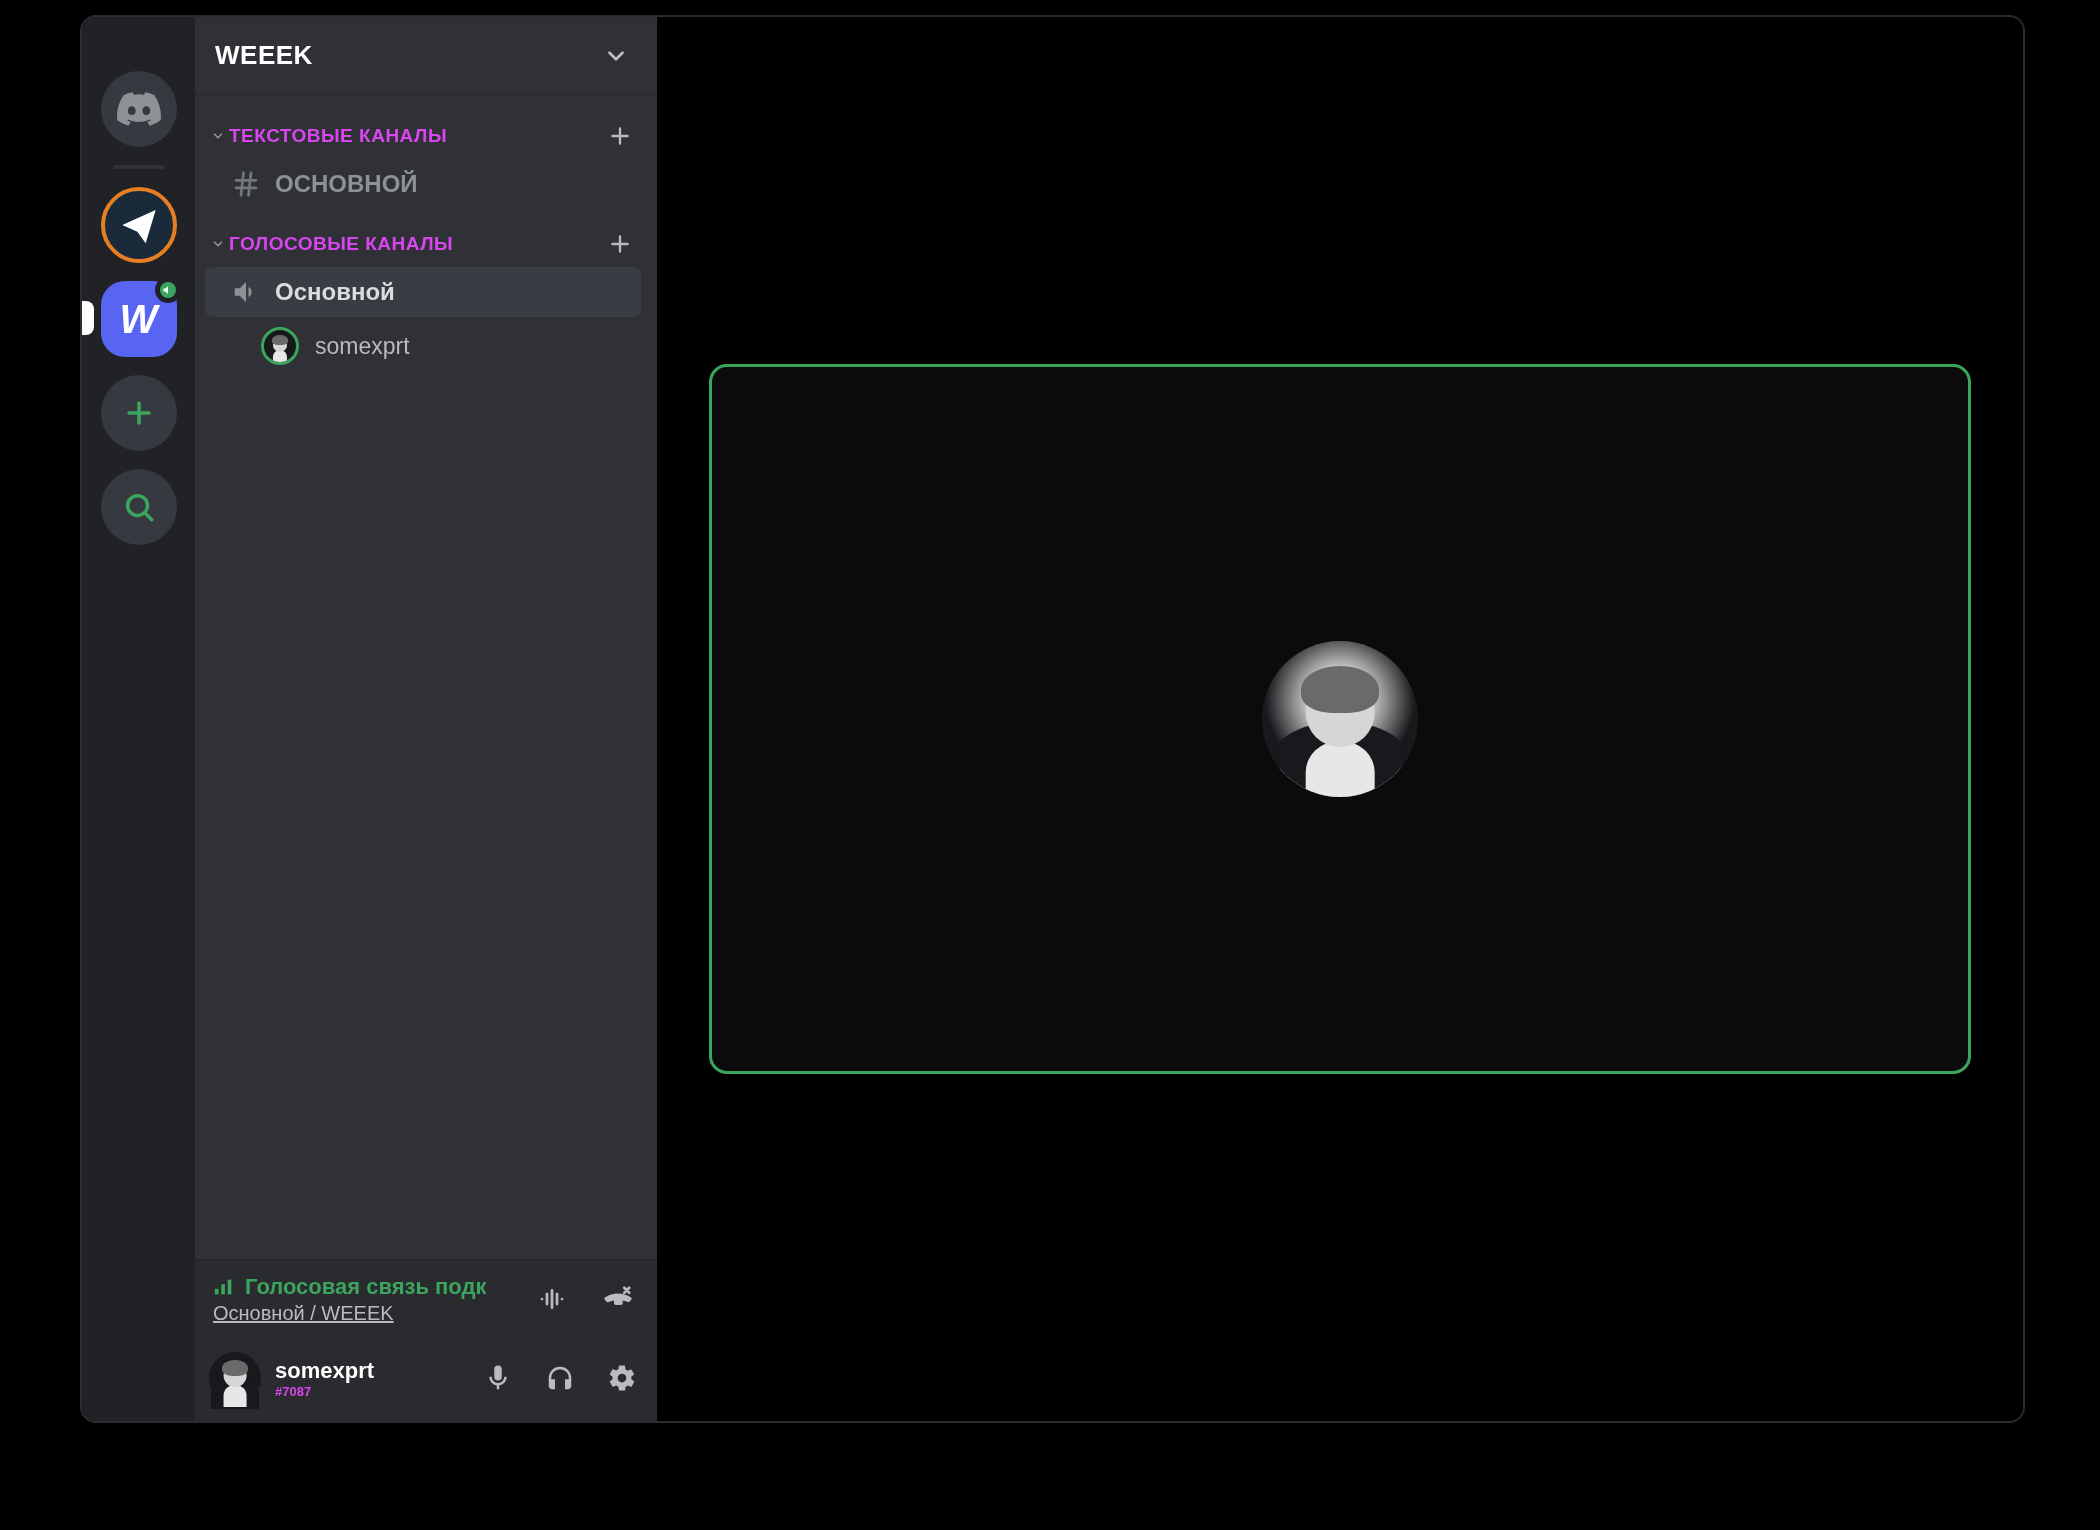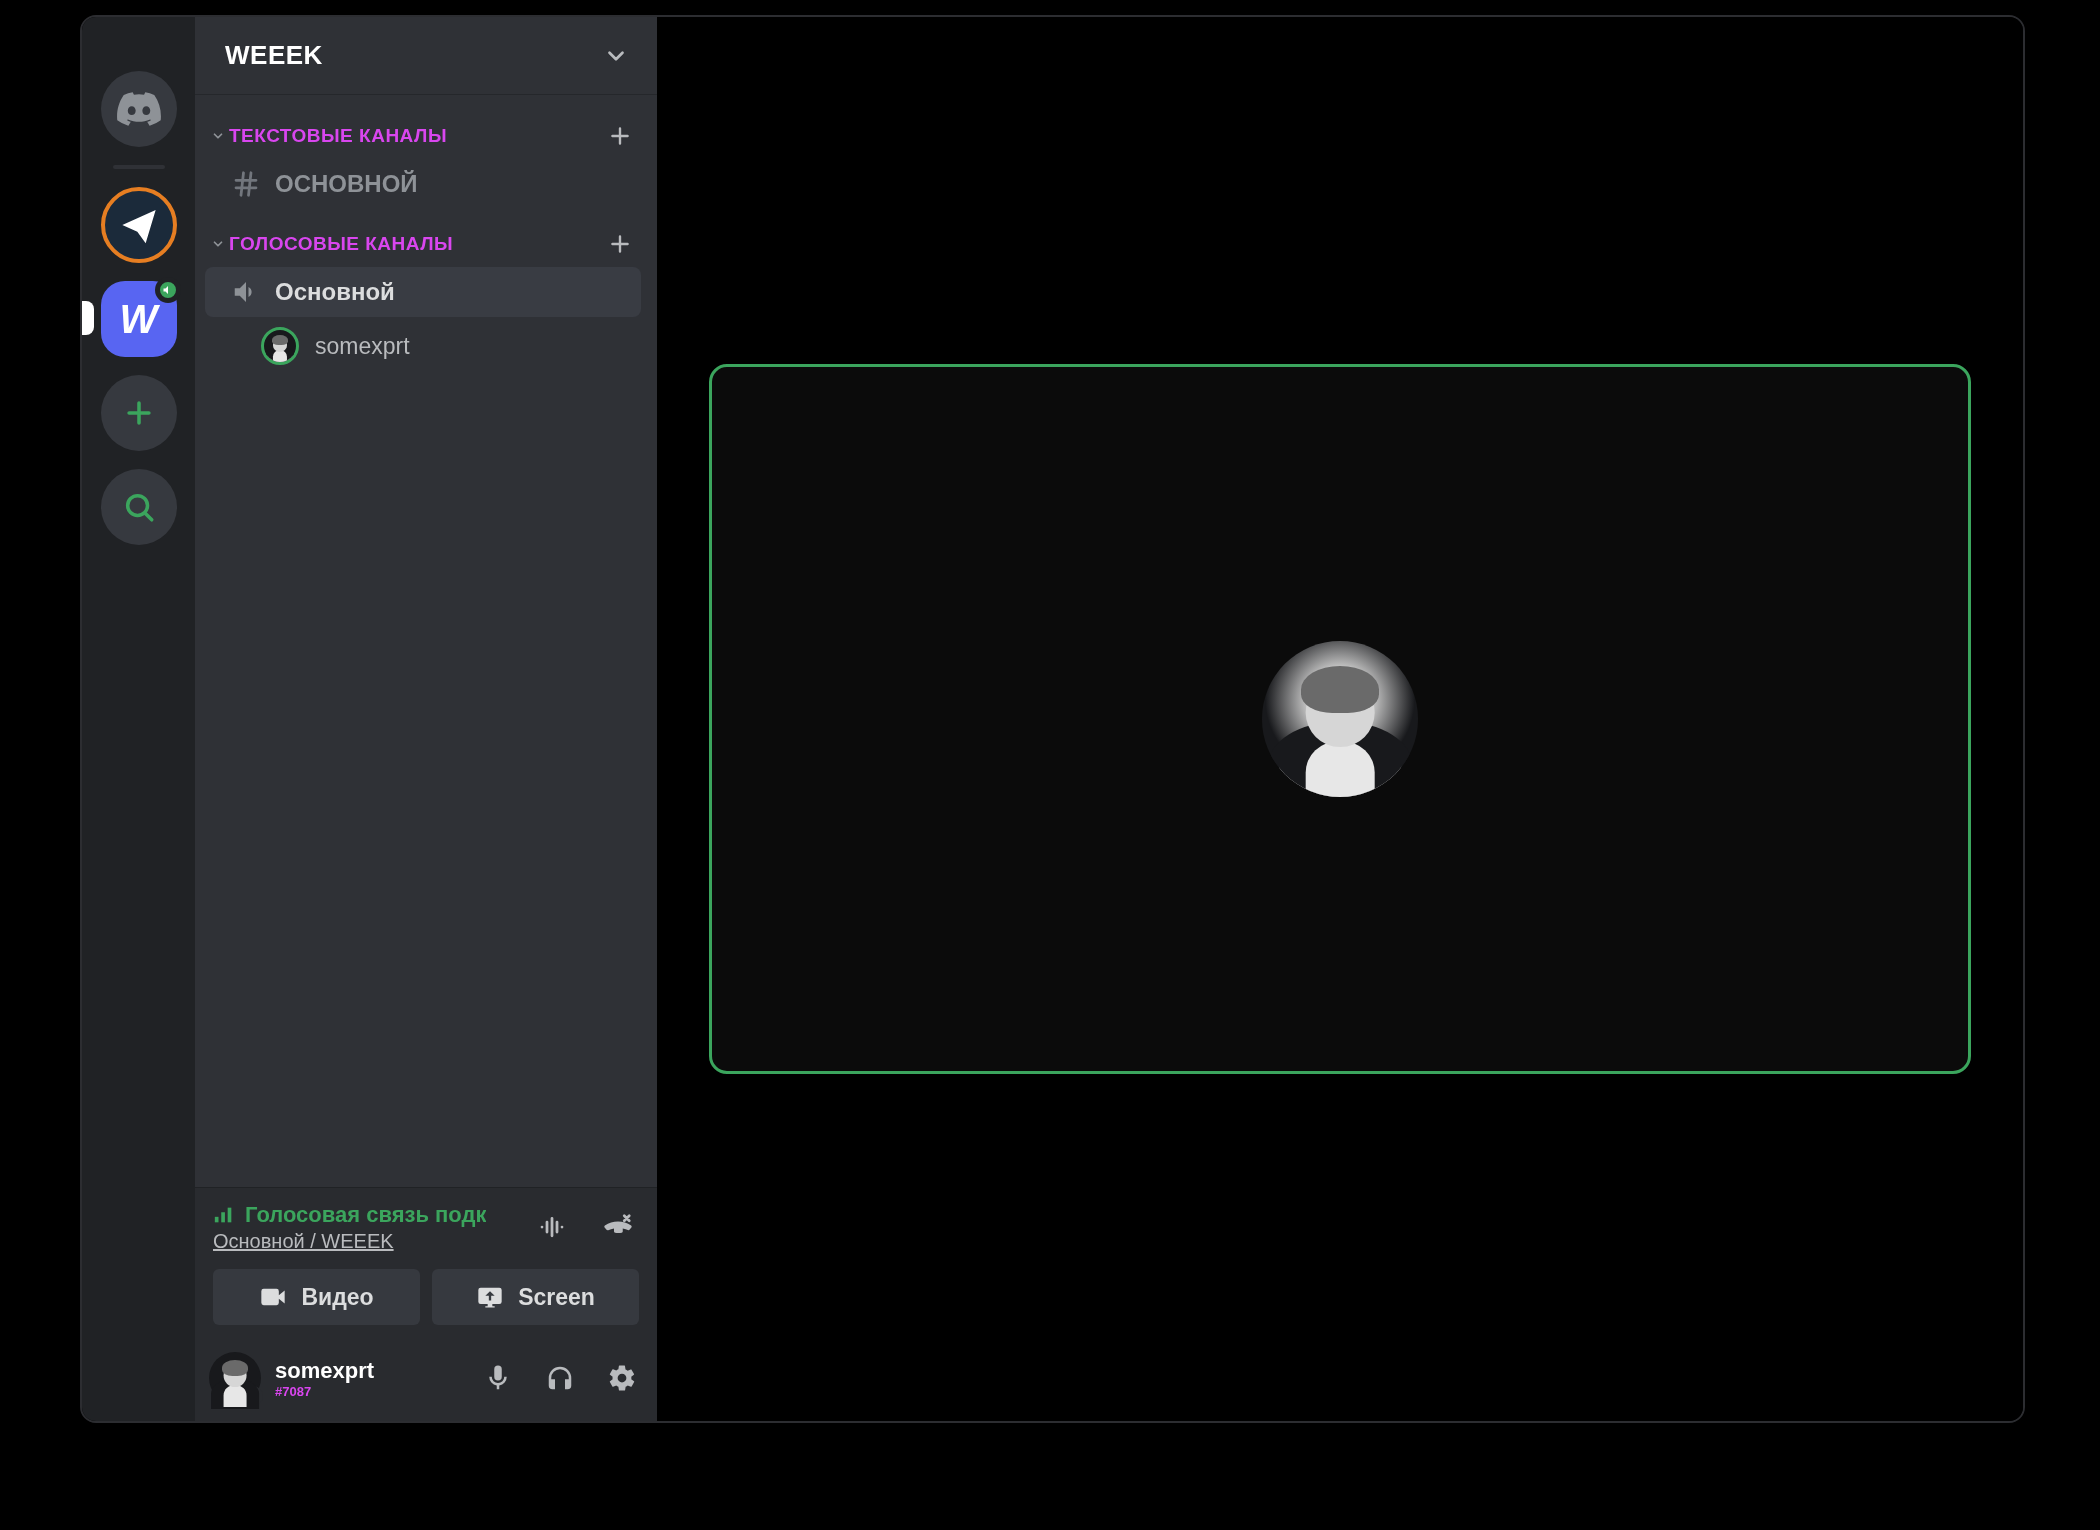--- a/index.html
+++ b/index.html
@@ -21,21 +21,21 @@
   .rail-item.w { border-radius: 24px; background: #5865f2; }
   .rail-item.w .wglyph { font-weight: 700; font-size: 40px; color: #fff; font-style: italic; }
   .rail-item .badge { position: absolute; top: -4px; right: -4px; width: 26px; height: 26px; border-radius: 50%; background: #3ba55d; border: 5px solid #202225; display:flex;align-items:center;justify-content:center; }
   .pill { position: absolute; left: 0; width: 12px; height: 34px; background: #fff; border-radius: 0 8px 8px 0; }
   .rail-item.add { background: #36393f; color: #3ba55d; font-size: 40px; font-weight: 300; }
   .rail-item.search { background: #36393f; color: #3ba55d; }
   .rail-sep { width: 52px; height: 4px; background: #2f3136; border-radius: 2px; }
 
   
   .sidebar { width: 462px; background: #2f3136; display: flex; flex-direction: column; }
-  .server-header { height: 78px; display: flex; align-items: center; justify-content: space-between; padding: 0 28px 0 30px; border-bottom: 1px solid rgba(0,0,0,0.2); cursor: pointer; }
+  .server-header { height: 78px; display: flex; align-items: center; justify-content: space-between; padding: 0 28px 0 20px; border-bottom: 1px solid rgba(0,0,0,0.2); cursor: pointer; }
   .server-header .title { color: #fff; font-weight: 700; font-size: 26px; letter-spacing: 0.5px; }
   .server-header .chev { color: #b9bbbe; }
 
   .channels { flex: 1; overflow: hidden; padding: 8px 6px 0 0; }
   .cat { display: flex; align-items: center; justify-content: space-between; padding: 20px 18px 8px 16px; color: #d946ef; font-size: 19px; font-weight: 600; text-transform: uppercase; letter-spacing: 0.5px; cursor: pointer; }
   .cat .left { display:flex; align-items:center; gap: 4px; }
   .cat .chev { font-size: 14px; }
   .cat .plus { color: #b9bbbe; font-size: 28px; font-weight: 300; }
 
   .chan { display: flex; align-items: center; gap: 14px; padding: 10px 14px 10px 26px; border-radius: 8px; margin: 2px 10px; cursor: pointer; }
@@ -237,34 +237,20 @@
                 </svg>
             </span>
             <span class="uicon">
               <svg width="30" height="30" viewBox="0 0 24 24" fill="#b9bbbe">
                   <path d="M20.4 14.5c-1.4-.7-3-1.2-4.6-1.4v2.4c0 .5-.3.9-.8 1-.9.2-1.8.3-2.7.3s-1.8-.1-2.7-.3c-.5-.1-.8-.5-.8-1v-2.4c-1.6.2-3.2.7-4.6 1.4-.5.2-1.1.1-1.4-.3l-1.5-1.8c-.4-.5-.3-1.2.2-1.6C4.6 8.7 8.2 7.5 12 7.5s7.4 1.2 10.5 3.3c.5.4.6 1.1.2 1.6l-1.5 1.8c-.3.4-.9.5-1.4.3z" transform="rotate(0 12 12)"></path>
                   <path d="M17 3l4 4m0-4l-4 4" stroke="#b9bbbe" stroke-width="2.2" stroke-linecap="round" fill="none"></path>
                 </svg>
             </span>
           </div>
         </div>
-        <div class="conn-btns">
-          <div class="conn-btn">
-            <svg width="28" height="28" viewBox="0 0 24 24" fill="#dcddde">
-                <path d="M17 10.5V7a2 2 0 0 0-2-2H4a2 2 0 0 0-2 2v10a2 2 0 0 0 2 2h11a2 2 0 0 0 2-2v-3.5l5 4v-11l-5 4z"></path>
-              </svg>
-            <span>Видео</span>
-          </div>
-          <div class="conn-btn">
-            <svg width="28" height="28" viewBox="0 0 24 24" fill="#dcddde">
-                <path d="M20 4H4a2 2 0 0 0-2 2v10a2 2 0 0 0 2 2h6v2H8v1h8v-1h-2v-2h6a2 2 0 0 0 2-2V6a2 2 0 0 0-2-2zm-8 3l4 4h-3v4h-2v-4H8l4-4z"></path>
-              </svg>
-            <span>Screen</span>
-          </div>
-        </div>
       </div>
 
       <div class="userbar">
         <div class="avatar portrait">
           <div class="jacket"></div>
             <div class="neck"></div>
             <div class="face"></div>
             <div class="hair"></div>
           <div class="dot"></div>
         </div>

